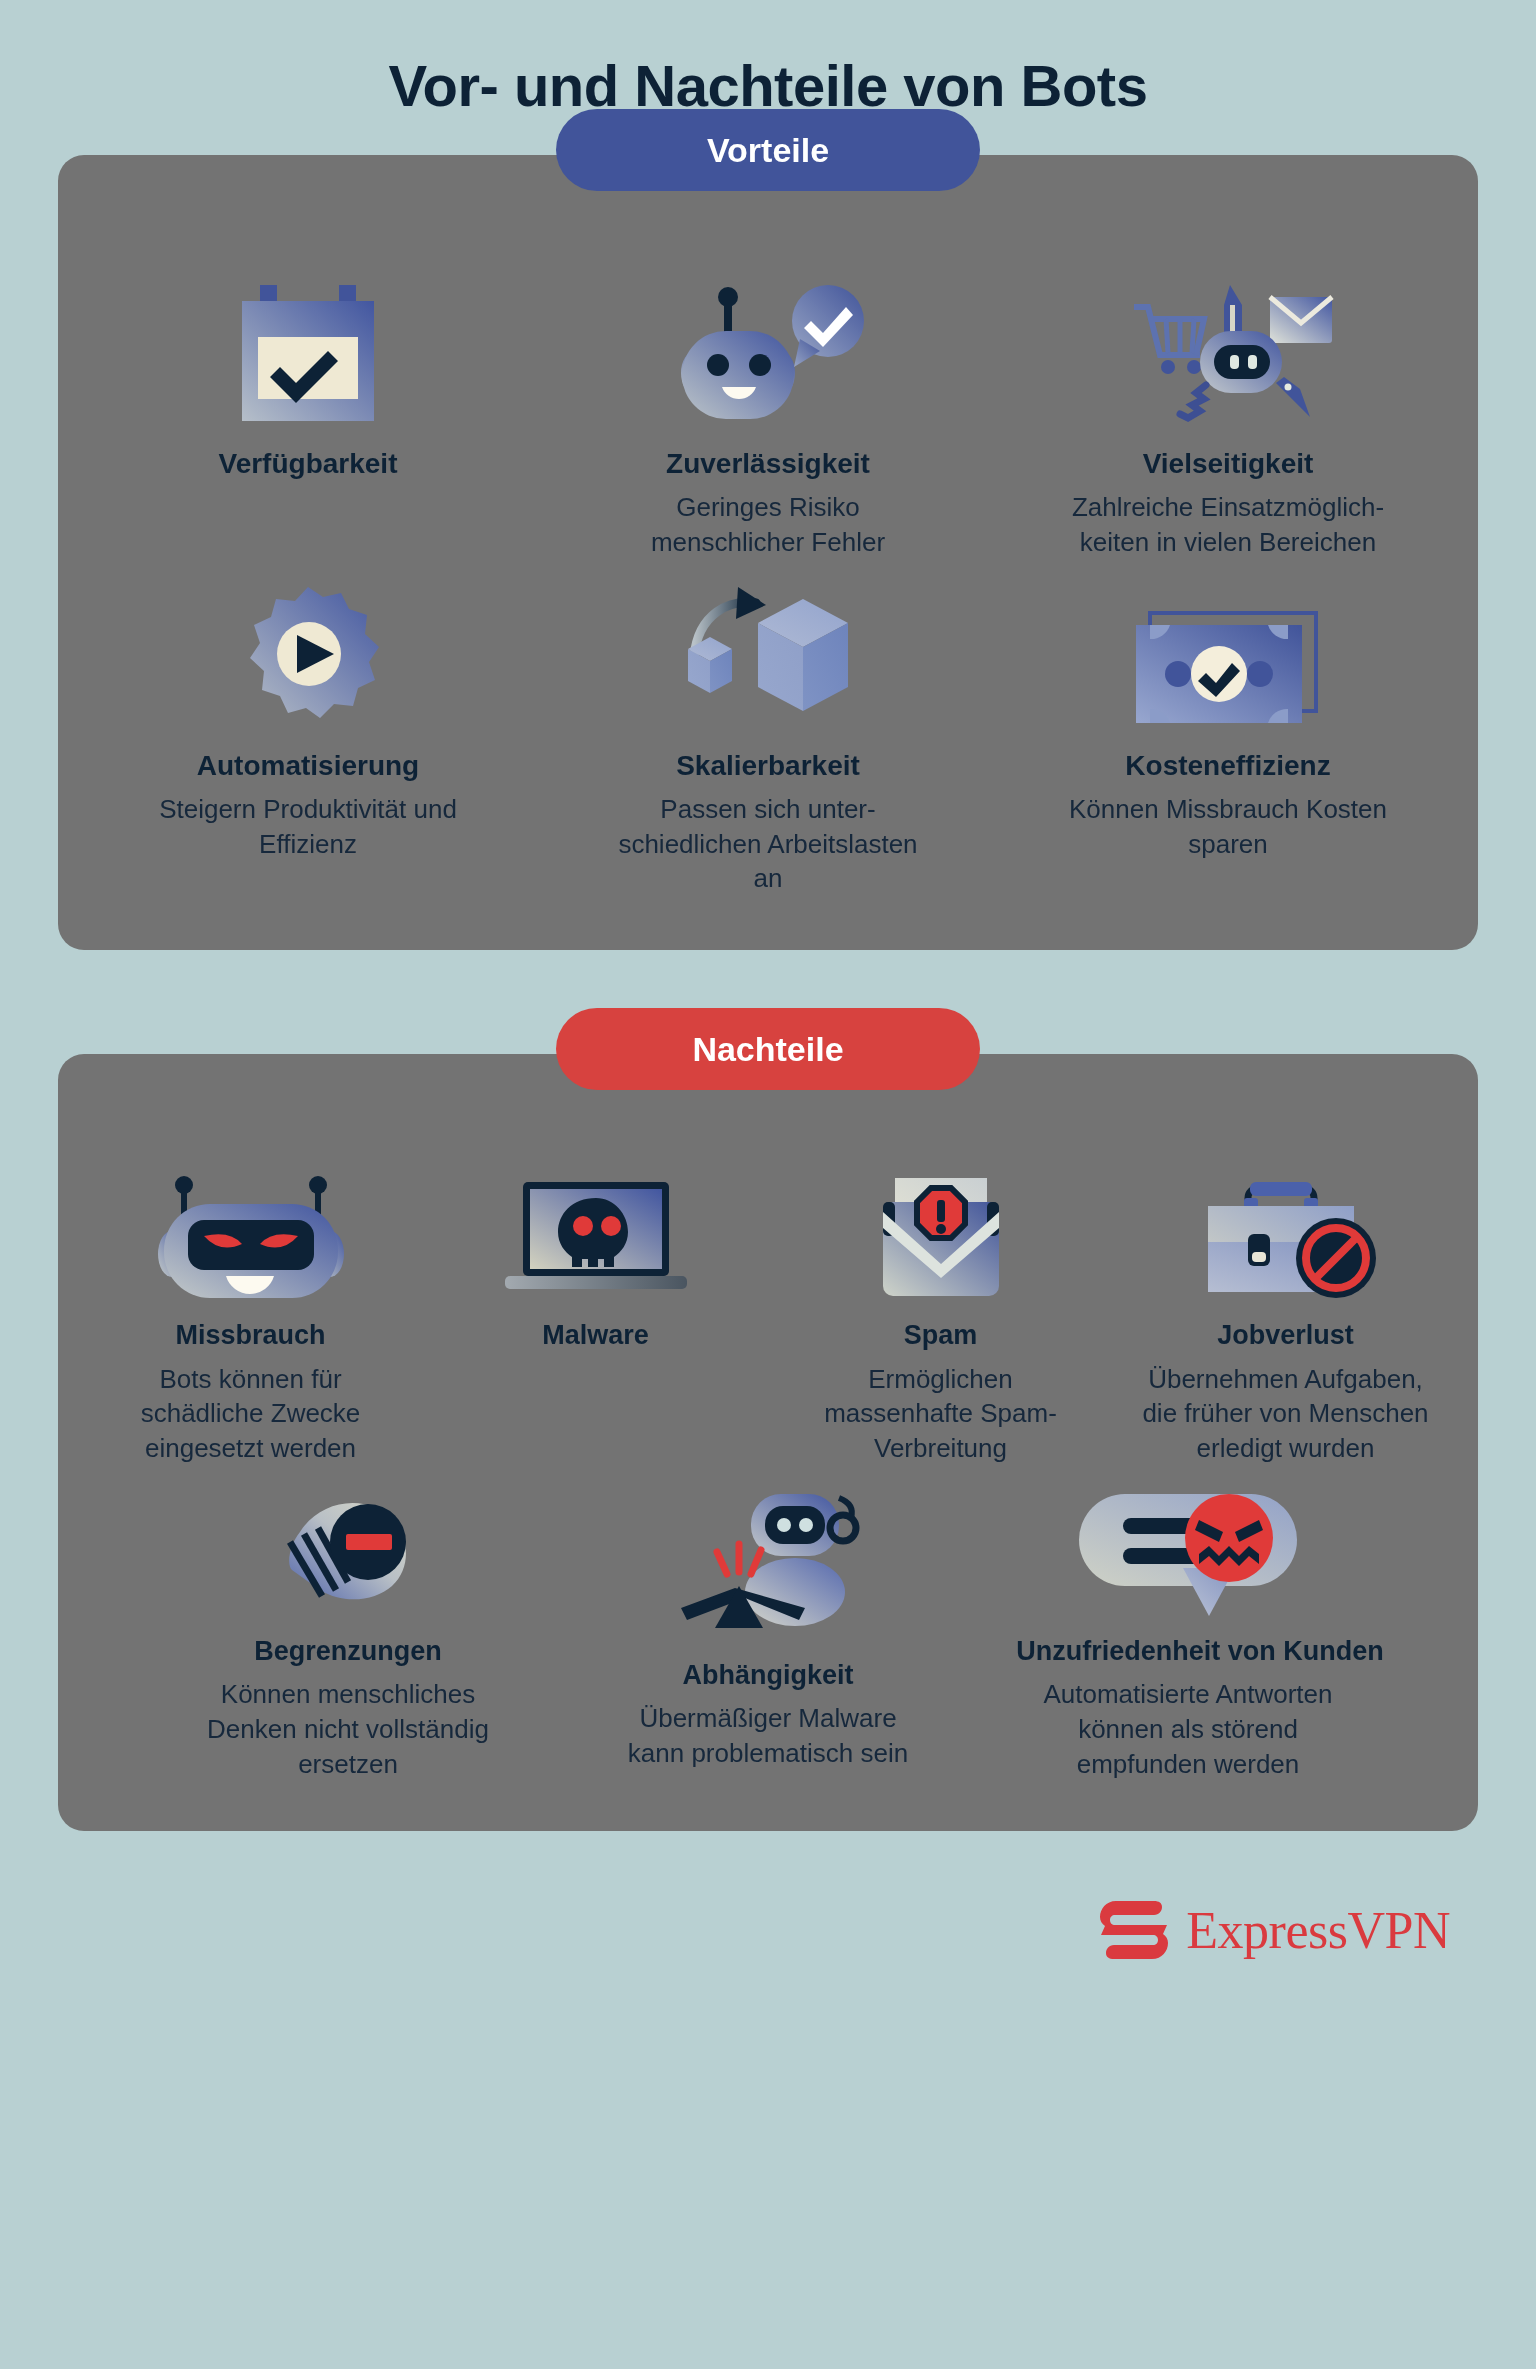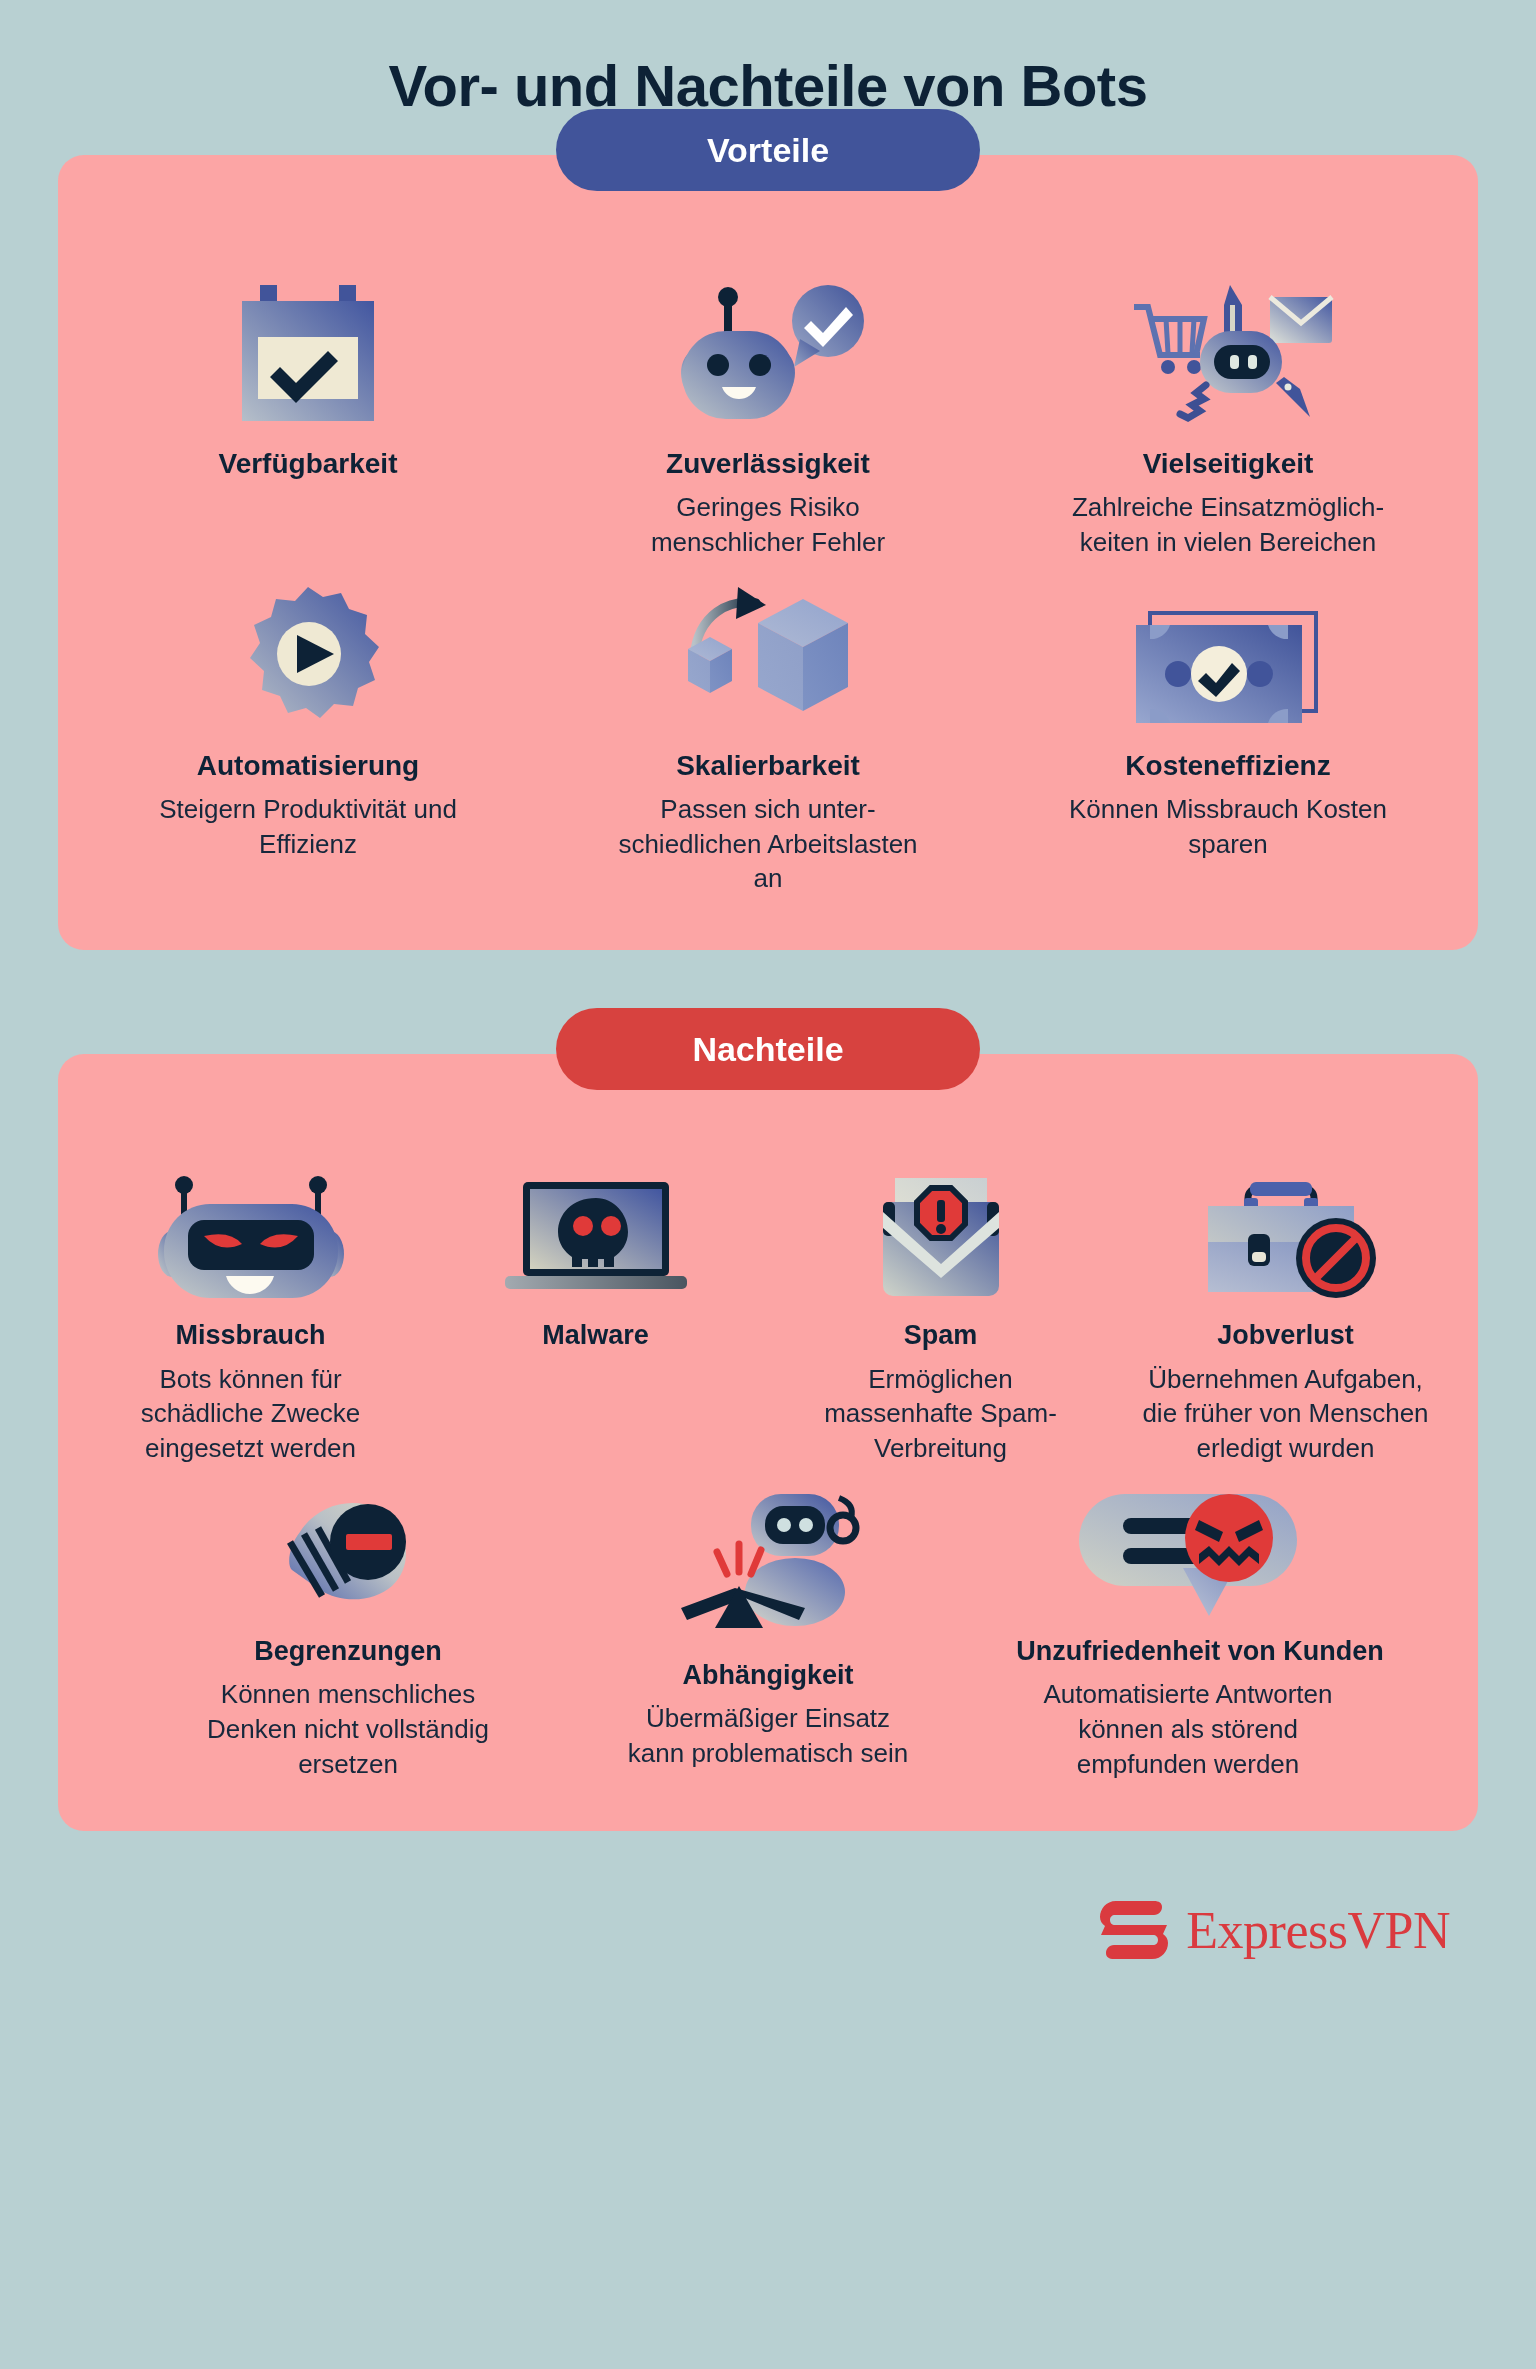--- a/index.html
+++ b/index.html
@@ -22,21 +22,21 @@
     color: #0d2236;
     font-size: 58px;
     font-weight: bold;
     letter-spacing: -0.5px;
     padding-top: 52px;
   }
 
   
   .panel {
     position: relative;
-    background: #fca5a5;
+    background: #737373;
     border-radius: 26px;
     margin: 0 58px;
   }
   .panel.pros  { margin-top: 36px;  padding: 120px 20px 54px; }
   .panel.cons  { margin-top: 104px; padding: 118px 20px 50px; }
 
   .badge {
     position: absolute;
     left: 50%;
     transform: translateX(-50%);
@@ -482,21 +482,21 @@
             <path d="M62 100 L8 120 L14 132 L72 110 L126 132 L132 120 Z" fill="#0d2236"></path>
             <path d="M66 98 L42 140 L90 140 Z" fill="#0d2236"></path>
             <g stroke="#e03a39" stroke-width="7" stroke-linecap="round">
               <line x1="44" y1="64" x2="54" y2="86"></line>
               <line x1="66" y1="56" x2="66" y2="84"></line>
               <line x1="88" y1="62" x2="78" y2="86"></line>
             </g>
           </svg>
         </div>
         <div class="card-title">Abhängigkeit</div>
-        <div class="card-desc">Übermäßiger Einsatz kann problematisch sein</div>
+        <div class="card-desc">Übermäßiger Malware kann problematisch sein</div>
       </div>
 
       <div class="card">
         <div class="icon-wrap sm">
           <svg width="226" height="130" viewBox="0 0 226 130">
             <defs>
               <linearGradient id="gM" x1="0" y1="1" x2="1" y2="0">
                 <stop offset="0" stop-color="#cfd2c6"></stop>
                   <stop offset="1" stop-color="#93a2c8"></stop>
                 </linearGradient>

